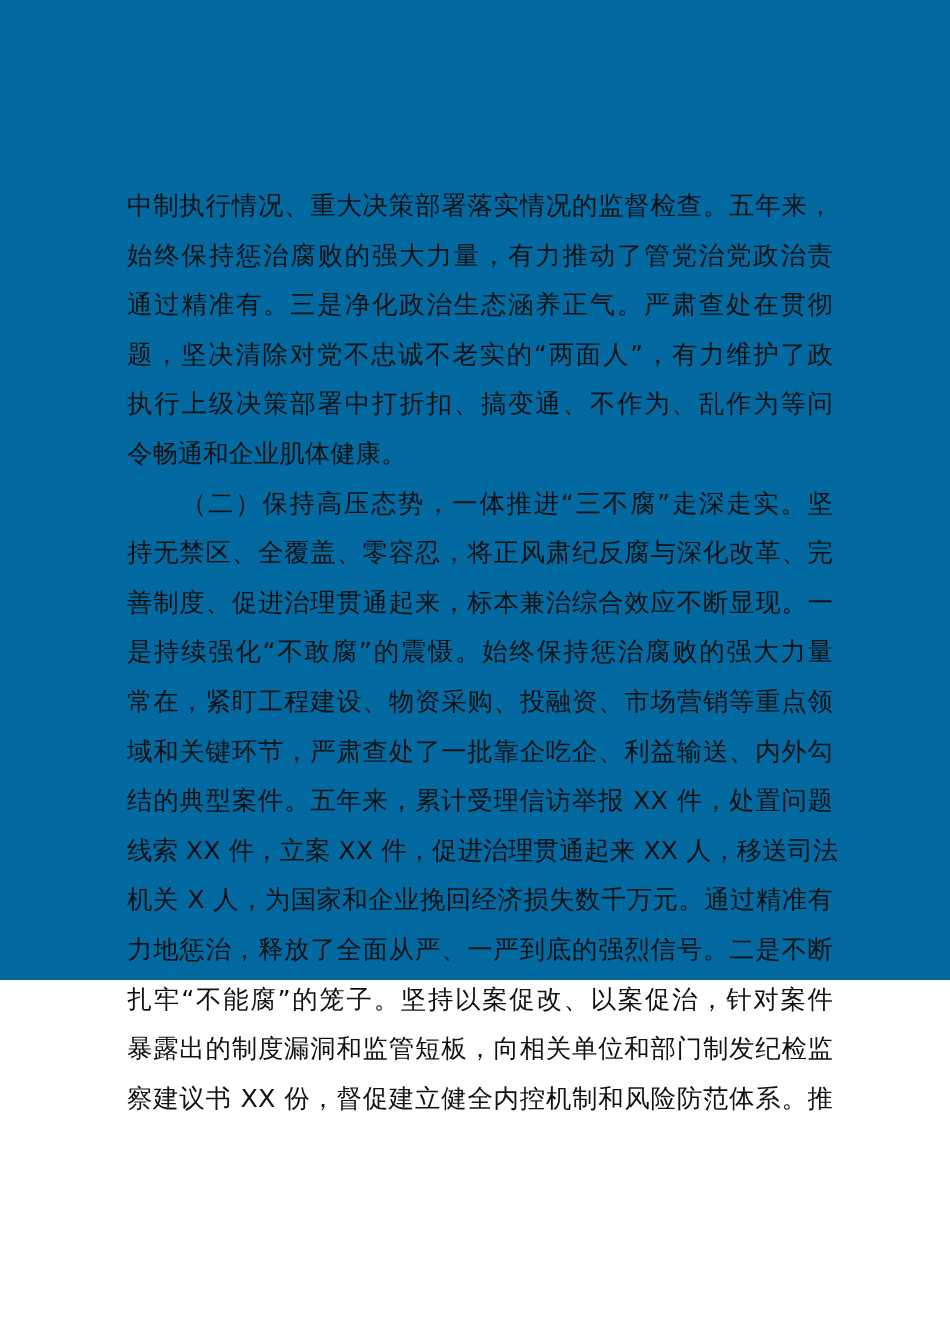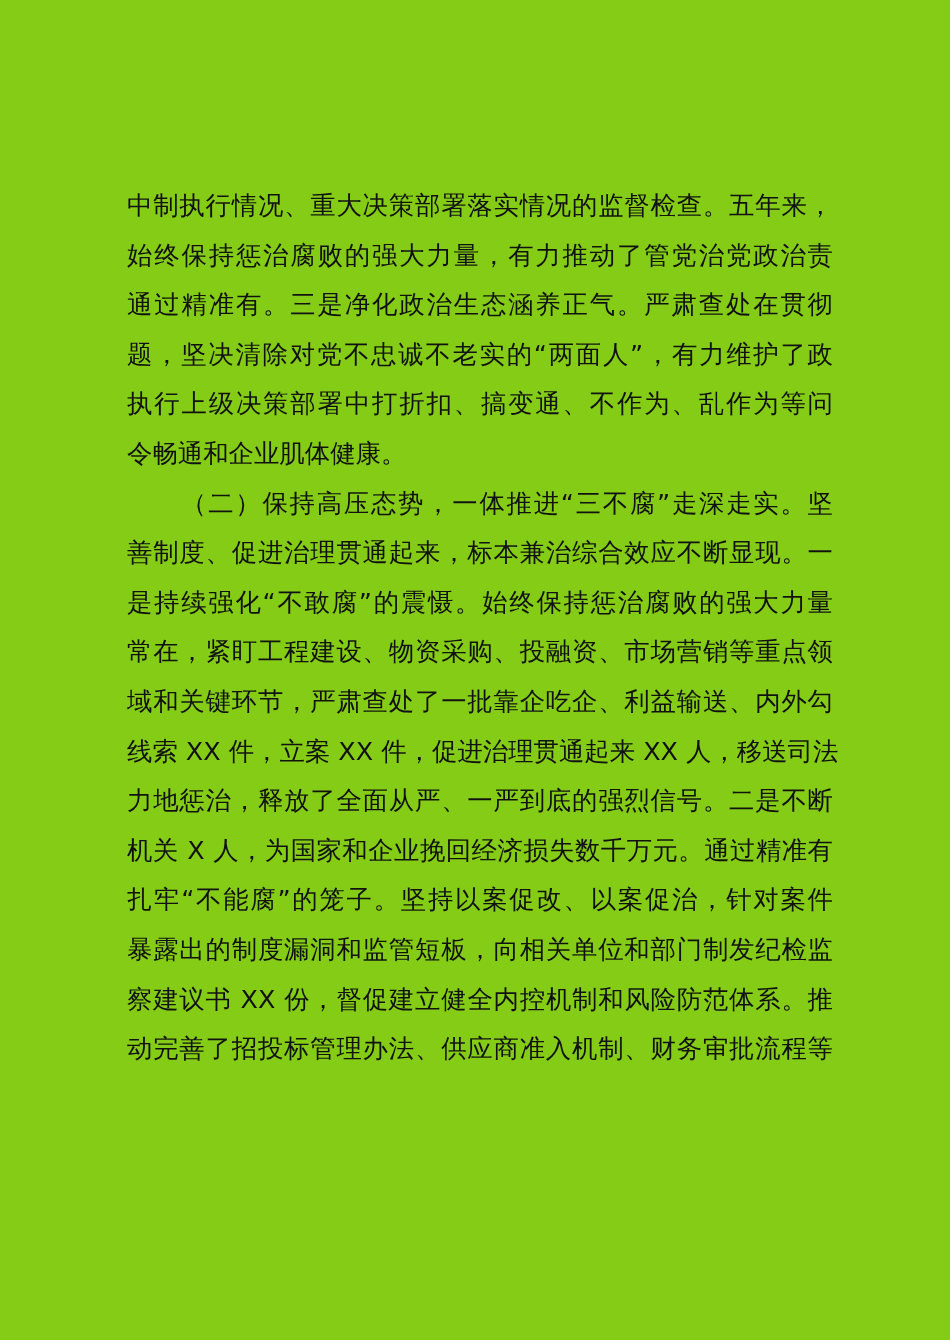--- a/index.html
+++ b/index.html
@@ -1,18 +1,18 @@
 <!DOCTYPE html>
 <html><head>
 <meta charset="utf-8">
 <style>
   html, body { margin: 0; padding: 0; background: #ffffff; }
   body { width: 950px; height: 1344px; position: relative; overflow: hidden; }
   .page {
-    position: absolute; left: 0; top: 0; width: 950px; height: 1340px; background: #84cc16;
+    position: absolute; left: 0; top: 0; width: 950px; height: 980px; background: #0369a1;
   }
   .content {
     position: absolute; left: 127px; top: 183px; width: 706px;
     font-family: "DejaVu Sans", "Liberation Sans", sans-serif;
     color: #111111;
   }
   .line {
     height: 49.6px; line-height: 44px;
     font-size: 25.4px;
     white-space: nowrap;
@@ -32,26 +32,27 @@
     <div>
       <div class="line">中制执行情况、重大决策部署落实情况的监督检查。五年来，</div>
       <div class="line">始终保持惩治腐败的强大力量，有力推动了管党治党政治责</div>
       <div class="line">通过精准有。三是净化政治生态涵养正气。严肃查处在贯彻</div>
       <div class="line">题，坚决清除对党不忠诚不老实的“两面人”，有力维护了政</div>
       <div class="line">执行上级决策部署中打折扣、搞变通、不作为、乱作为等问</div>
       <div class="line last">令畅通和企业肌体健康。</div>
     </div>
     <div>
       <div class="line indent"><span class="bold">（二）保持高压态势，一体推进“三不腐”走深走实。</span><span>坚</span></div>
+      <div class="line">持无禁区、全覆盖、零容忍，将正风肃纪反腐与深化改革、完</div>
       <div class="line">善制度、促进治理贯通起来，标本兼治综合效应不断显现。一</div>
       <div class="line">是持续强化“不敢腐”的震慑。始终保持惩治腐败的强大力量</div>
       <div class="line">常在，紧盯工程建设、物资采购、投融资、市场营销等重点领</div>
       <div class="line">域和关键环节，严肃查处了一批靠企吃企、利益输送、内外勾</div>
+      <div class="line">结的典型案件。五年来，累计受理信访举报 XX 件，处置问题</div>
       <div class="line">线索 XX 件，立案 XX 件，促进治理贯通起来 XX 人，移送司法</div>
+      <div class="line">机关 X 人，为国家和企业挽回经济损失数千万元。通过精准有</div>
       <div class="line">力地惩治，释放了全面从严、一严到底的强烈信号。二是不断</div>
-      <div class="line">机关 X 人，为国家和企业挽回经济损失数千万元。通过精准有</div>
       <div class="line">扎牢“不能腐”的笼子。坚持以案促改、以案促治，针对案件</div>
       <div class="line">暴露出的制度漏洞和监管短板，向相关单位和部门制发纪检监</div>
       <div class="line">察建议书 XX 份，督促建立健全内控机制和风险防范体系。推</div>
-      <div class="line">动完善了招投标管理办法、供应商准入机制、财务审批流程等</div>
     </div>
   </div>
 </div>
 
 </body></html>

